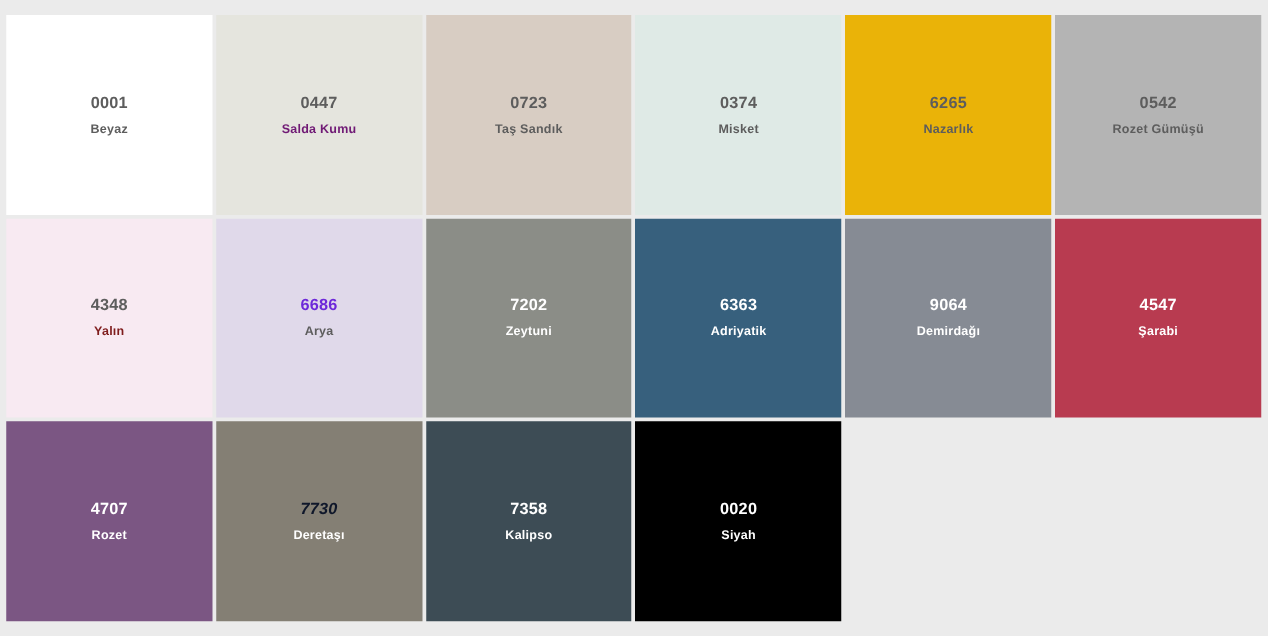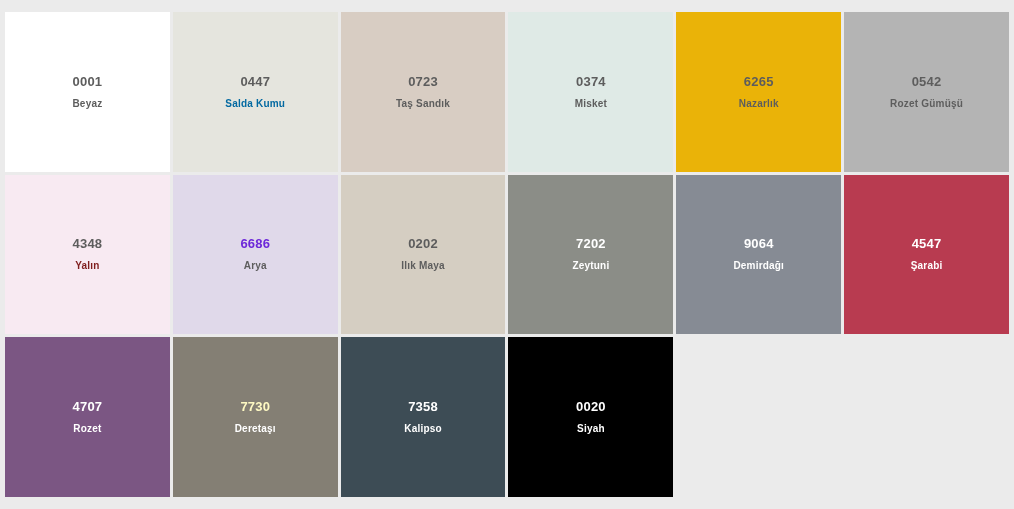--- a/index.html
+++ b/index.html
@@ -82,21 +82,21 @@
 <div id="palette-grid" style="background: rgb(235, 235, 235); grid-template-columns: repeat(6, 1fr); grid-template-rows: repeat(3, 1fr); gap: 3px;">
     <div class="swatch light" style="background: rgb(255, 255, 255);">
       <div class="swatch-inner">
         <div class="swatch-code" style="color: rgb(93, 93, 93);">0001</div>
         <div class="swatch-name" style="color: rgb(93, 93, 93);">Beyaz</div>
       </div>
     </div>
     <div class="swatch light" style="background: rgb(229, 229, 222);">
       <div class="swatch-inner">
         <div class="swatch-code" style="color: rgb(93, 93, 93);">0447</div>
-        <div class="swatch-name" style="color: #0369a1;">Salda Kumu</div>
+        <div class="swatch-name" style="color: #701a75;">Salda Kumu</div>
       </div>
     </div>
     <div class="swatch light" style="background: rgb(216, 205, 195);">
       <div class="swatch-inner">
         <div class="swatch-code" style="color: rgb(93, 93, 93);">0723</div>
         <div class="swatch-name" style="color: rgb(93, 93, 93);">Taş Sandık</div>
       </div>
     </div>
     <div class="swatch light" style="background: rgb(223, 234, 230);">
       <div class="swatch-inner">
@@ -121,30 +121,30 @@
         <div class="swatch-code" style="color: rgb(93, 93, 93);">4348</div>
         <div class="swatch-name" style="color: #7f1d1d;">Yalın</div>
       </div>
     </div>
     <div class="swatch light" style="background: rgb(224, 217, 234);">
       <div class="swatch-inner">
         <div class="swatch-code" style="color: #6d28d9;">6686</div>
         <div class="swatch-name" style="color: rgb(93, 93, 93);">Arya</div>
       </div>
     </div>
-    <div class="swatch light" style="background: rgb(213, 206, 194);">
-      <div class="swatch-inner">
-        <div class="swatch-code" style="color: rgb(93, 93, 93);">0202</div>
-        <div class="swatch-name" style="color: rgb(93, 93, 93);">Ilık Maya</div>
-      </div>
-    </div>
     <div class="swatch dark" style="background: rgb(139, 141, 135);">
       <div class="swatch-inner">
         <div class="swatch-code" style="color: rgb(255, 255, 255);">7202</div>
         <div class="swatch-name" style="color: rgb(255, 255, 255);">Zeytuni</div>
+      </div>
+    </div>
+    <div class="swatch dark" style="background: rgb(55, 96, 125);">
+      <div class="swatch-inner">
+        <div class="swatch-code" style="color: rgb(255, 255, 255);">6363</div>
+        <div class="swatch-name" style="color: rgb(255, 255, 255);">Adriyatik</div>
       </div>
     </div>
     <div class="swatch dark" style="background: rgb(134, 139, 148);">
       <div class="swatch-inner">
         <div class="swatch-code" style="color: rgb(255, 255, 255);">9064</div>
         <div class="swatch-name" style="color: rgb(255, 255, 255);">Demirdağı</div>
       </div>
     </div>
     <div class="swatch dark" style="background: rgb(184, 59, 80);">
       <div class="swatch-inner">
@@ -153,21 +153,21 @@
       </div>
     </div>
     <div class="swatch dark" style="background: rgb(123, 86, 131);">
       <div class="swatch-inner">
         <div class="swatch-code" style="color: rgb(255, 255, 255);">4707</div>
         <div class="swatch-name" style="color: rgb(255, 255, 255);">Rozet</div>
       </div>
     </div>
     <div class="swatch dark" style="background: rgb(132, 127, 116);">
       <div class="swatch-inner">
-        <div class="swatch-code" style="color: #fef9c3;">7730</div>
+        <div class="swatch-code" style="color: #0f172a; font-style: italic;">7730</div>
         <div class="swatch-name" style="color: rgb(255, 255, 255);">Deretaşı</div>
       </div>
     </div>
     <div class="swatch dark" style="background: rgb(61, 76, 85);">
       <div class="swatch-inner">
         <div class="swatch-code" style="color: rgb(255, 255, 255);">7358</div>
         <div class="swatch-name" style="color: rgb(255, 255, 255);">Kalipso</div>
       </div>
     </div>
     <div class="swatch dark" style="background: rgb(0, 0, 0);">

